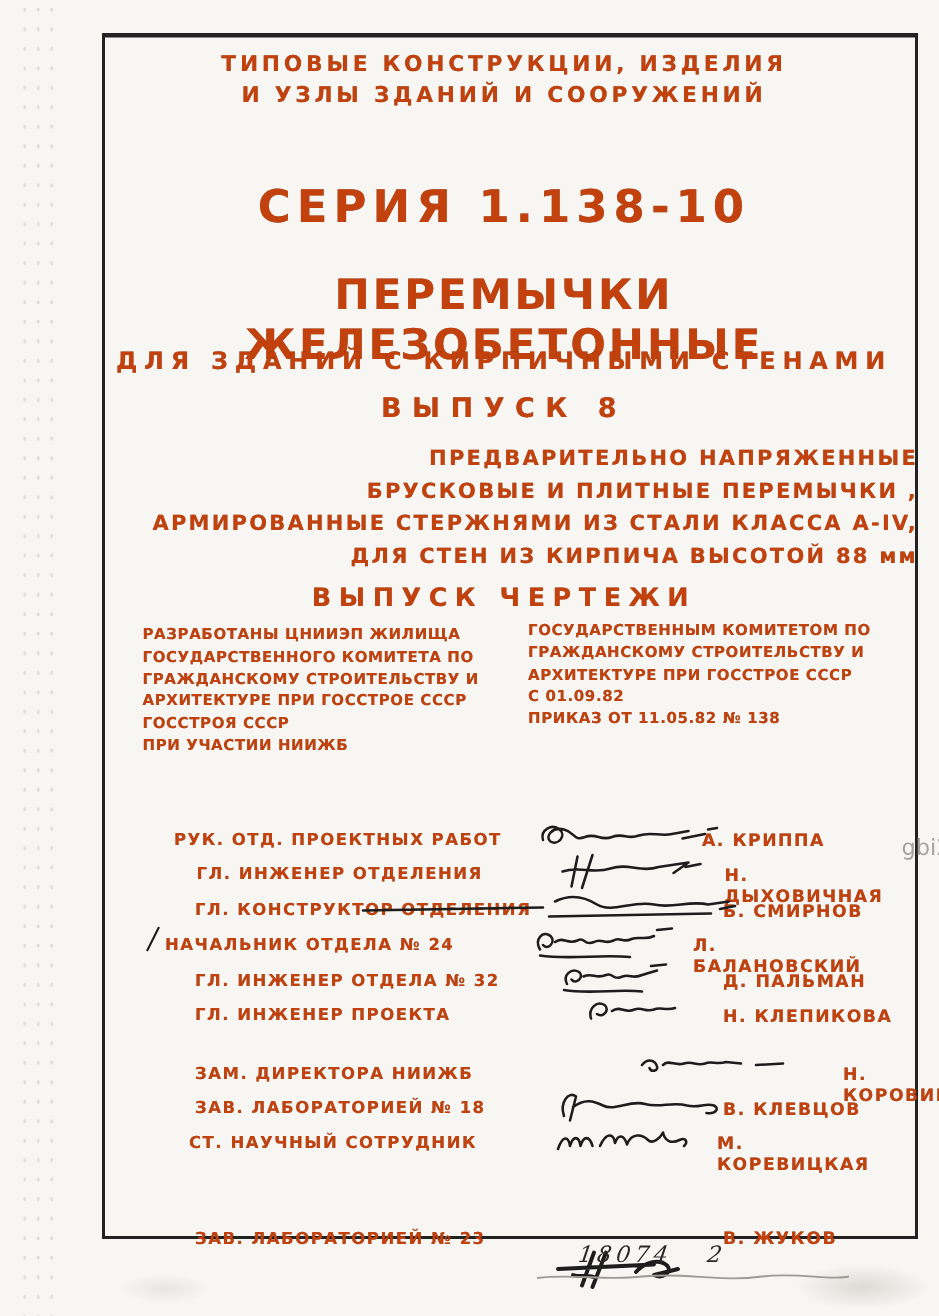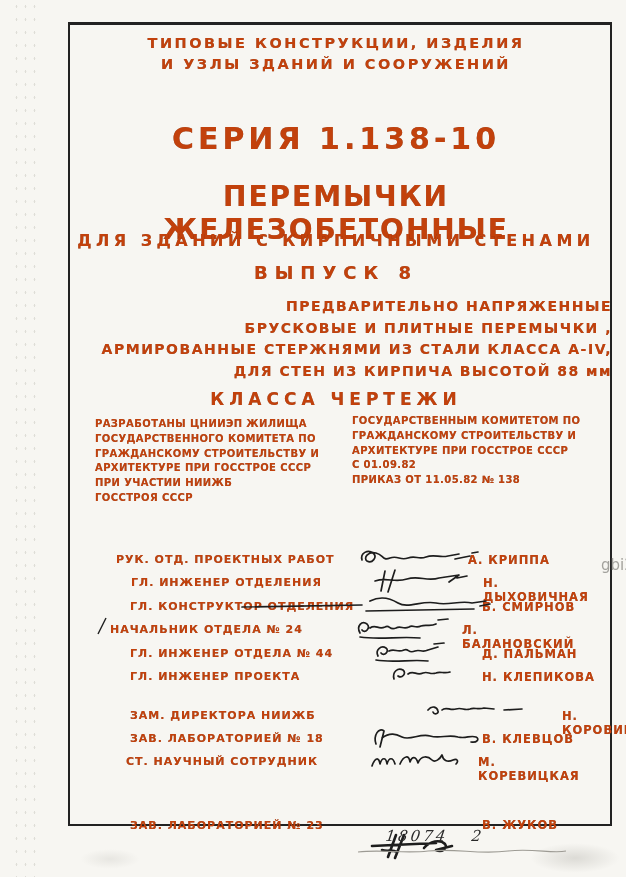--- a/index.html
+++ b/index.html
@@ -82,29 +82,29 @@
   <div class="abs ctr ink subtitle">ДЛЯ  ЗДАНИЙ  С  КИРПИЧНЫМИ  СТЕНАМИ</div>
   <div class="abs ctr ink issue">ВЫПУСК  8</div>
 
   <div class="abs ctr ink descr">
     <div>ПРЕДВАРИТЕЛЬНО  НАПРЯЖЕННЫЕ</div>
     <div>БРУСКОВЫЕ  И  ПЛИТНЫЕ  ПЕРЕМЫЧКИ ,</div>
     <div>АРМИРОВАННЫЕ  СТЕРЖНЯМИ  ИЗ  СТАЛИ  КЛАССА  А-IV,</div>
     <div>ДЛЯ  СТЕН  ИЗ  КИРПИЧА  ВЫСОТОЙ  88 мм</div>
   </div>
 
-  <div class="abs ctr ink doctype">КЛАССА  ЧЕРТЕЖИ</div>
+  <div class="abs ctr ink doctype">ВЫПУСК  ЧЕРТЕЖИ</div>
 
   <div class="abs ink col col-left">
     <div>РАЗРАБОТАНЫ  ЦНИИЭП  ЖИЛИЩА</div>
     <div>ГОСУДАРСТВЕННОГО  КОМИТЕТА  ПО</div>
     <div>ГРАЖДАНСКОМУ  СТРОИТЕЛЬСТВУ  И</div>
     <div>АРХИТЕКТУРЕ  ПРИ ГОССТРОЕ СССР</div>
+    <div>ГОССТРОЯ СССР</div>
     <div>ПРИ  УЧАСТИИ  НИИЖБ</div>
-    <div>ГОССТРОЯ СССР</div>
   </div>
 
   <div class="abs ink col col-right">
     <div>ГОСУДАРСТВЕННЫМ  КОМИТЕТОМ  ПО</div>
     <div>ГРАЖДАНСКОМУ  СТРОИТЕЛЬСТВУ И</div>
     <div>АРХИТЕКТУРЕ  ПРИ ГОССТРОЕ СССР</div>
     <div>С  01.09.82</div>
     <div>ПРИКАЗ   ОТ  11.05.82    № 138</div>
   </div>
 
@@ -138,21 +138,21 @@
   <div class="sigrow d3">
     <div class="role ink">НАЧАЛЬНИК ОТДЕЛА № 24</div>
     <div class="sigcell">
       <svg class="p17" width="110" height="28" viewBox="0 0 110 28">
         <path d="M10,18 C6,11 12,5 17,9 C21,13 15,19 12,15 M20,13 C26,9 28,15 35,12 C40,9 39,16 46,13 C51,10 53,15 59,12 C63,9 65,14 71,11 C76,9 80,12 86,9 M88,5 L98,4 M10,22 C30,25 50,21 70,23"></path>
       </svg>
     </div>
     <div class="name ink">Л. БАЛАНОВСКИЙ</div>
   </div>
   <div class="sigrow d4">
-    <div class="role ink">ГЛ. ИНЖЕНЕР ОТДЕЛА № 44</div>
+    <div class="role ink">ГЛ. ИНЖЕНЕР ОТДЕЛА № 32</div>
     <div class="sigcell">
       <svg class="p17" width="110" height="26" viewBox="0 0 110 26">
         <path d="M8,17 C5,11 11,6 16,9 C20,12 14,18 11,14 M19,12 C25,9 27,14 34,11 C39,9 38,15 45,12 C50,10 52,14 58,11 L68,8 M64,5 L74,4 M6,21 C24,24 42,20 58,22"></path>
       </svg>
     </div>
     <div class="name ink">Д. ПАЛЬМАН</div>
   </div>
   <div class="sigrow d5">
     <div class="role ink">ГЛ. ИНЖЕНЕР ПРОЕКТА</div>
     <div class="sigcell">

